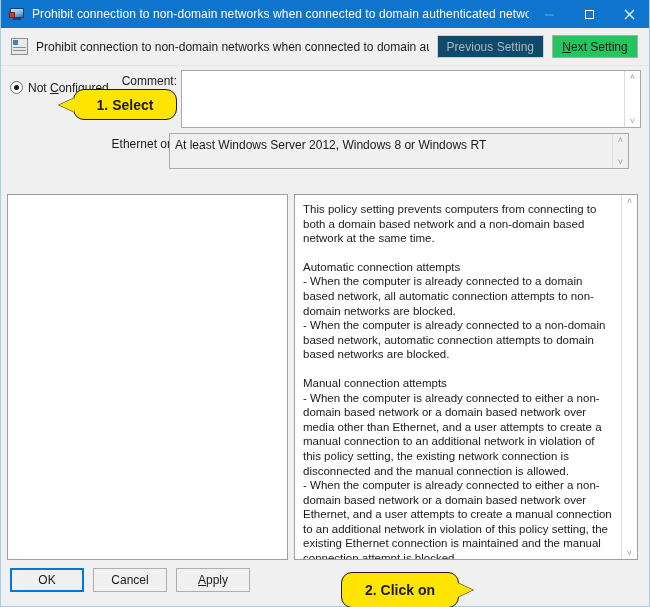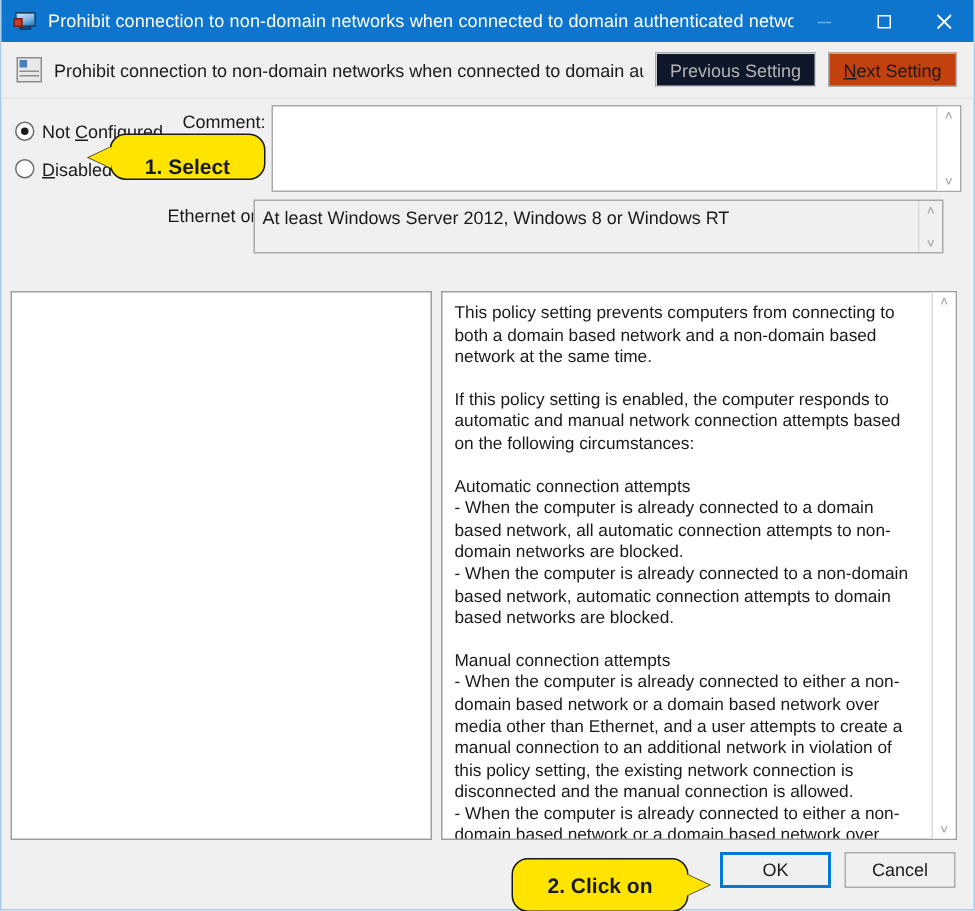--- a/index.html
+++ b/index.html
@@ -109,30 +109,30 @@
     white-space: nowrap;
     overflow: hidden;
     flex: 1;
   }
   .hdr-btn {
     height: 23px;
     min-width: 86px;
     padding: 0 9px;
     font-size: 12px;
     font-family: "Liberation Sans", sans-serif;
-    background: #c2410c;
+    background: #22c55e;
     border: 1px solid #adadad;
     color: #1a1a1a;
     margin-left: 8px;
     flex: none;
   }
   .hdr-btn.disabled {
     color: #b4b4b4;
     border-color: #cfcfcf;
-    background: #0f172a;
+    background: #0c4a6e;
   }
   .hdr-btn u { text-decoration: underline; }
 
   
   .topform {
     position: relative;
     height: 112px;
     min-height: 112px;
     padding: 8px 11px 0 11px;
   }
@@ -260,21 +260,20 @@
   .help-text p { margin: 0 0 14px 0; white-space: pre-line; }
   .help-text p:last-child { margin-bottom: 0; }
 
   
   .footer {
     height: 46px;
     min-height: 46px;
     position: relative;
     display: flex;
     align-items: center;
-    justify-content: flex-end;
     padding: 0 12px 6px 0;
   }
   .dlg-btn {
     height: 24px;
     width: 74px;
     font-size: 12px;
     font-family: "Liberation Sans", sans-serif;
     background: #f0f0f0;
     border: 1px solid #adadad;
     color: #1a1a1a;
@@ -319,21 +318,21 @@
     right: -15px;
     top: 50%;
     margin-top: -7px;
     border-top: 7px solid transparent;
     border-bottom: 7px solid transparent;
     border-left: 15px solid #ffe400;
     filter: drop-shadow(1px 0 0 #1a1a1a);
   }
   .callout-select {
     left: 72px; top: 89px;
-    width: 104px; height: 31px; align-items: flex-end;
+    width: 104px; height: 31px;
   }
   .callout-click {
     left: 340px; top: 572px;
     width: 118px; height: 36px;
   }
 </style>
 </head>
 <body>
 
 <div class="window">
@@ -372,24 +371,20 @@
     <button class="hdr-btn"><u>N</u><span>ext Setting</span></button>
   </div>
 
   <div class="topform">
 
     <div class="radios">
       <div class="radio-row checked">
         <span class="radio-mark"></span>
         <span class="radio-label"><span>Not </span><u>C</u><span>onfigured</span></span>
       </div>
-      <div class="radio-row">
-        <span class="radio-mark"></span>
-        <span class="radio-label"><span></span><u>D</u><span>isabled</span></span>
-      </div>
     </div>
 
     <div class="field-label lbl-comment">Comment:</div>
     <div class="textbox box-comment">
       <div class="content"></div>
       <div class="vscroll">
         <span class="arr">˄</span>
         <span class="arr">˅</span>
       </div>
     </div>
@@ -405,39 +400,39 @@
   </div>
 
 
   <div class="panels">
     <div class="options-panel">
       <div></div>
     </div>
     <div class="help-panel">
       <div class="help-text">
         <p>This policy setting prevents computers from connecting to both a domain based network and a non-domain based network at the same time.</p>
-        <p>If this policy setting is enabled, the computer responds to automatic and manual network connection attempts based on the following circumstances:</p>
         <p>Automatic connection attempts
 - When the computer is already connected to a domain based network, all automatic connection attempts to non-domain networks are blocked.
 - When the computer is already connected to a non-domain based network, automatic connection attempts to domain based networks are blocked.</p>
         <p>Manual connection attempts
 - When the computer is already connected to either a non-domain based network or a domain based network over media other than Ethernet, and a user attempts to create a manual connection to an additional network in violation of this policy setting, the existing network connection is disconnected and the manual connection is allowed.
 - When the computer is already connected to either a non-domain based network or a domain based network over Ethernet, and a user attempts to create a manual connection to an additional network in violation of this policy setting, the existing Ethernet connection is maintained and the manual connection attempt is blocked.</p>
 
       </div>
       <div class="vscroll">
         <span class="arr">˄</span>
         <span class="arr">˅</span>
       </div>
     </div>
   </div>
 
   <div class="footer">
     <button class="dlg-btn focused"><span>OK</span></button>
     <button class="dlg-btn"><span>Cancel</span></button>
+    <button class="dlg-btn"><u>A</u><span>pply</span></button>
   </div>
 
   <div class="callout left-tail callout-select">
     <span class="tail"></span>
     <span>1. Select</span>
   </div>
   <div class="callout right-tail callout-click">
     <span class="tail"></span>
     <span>2. Click on</span>
   </div>

